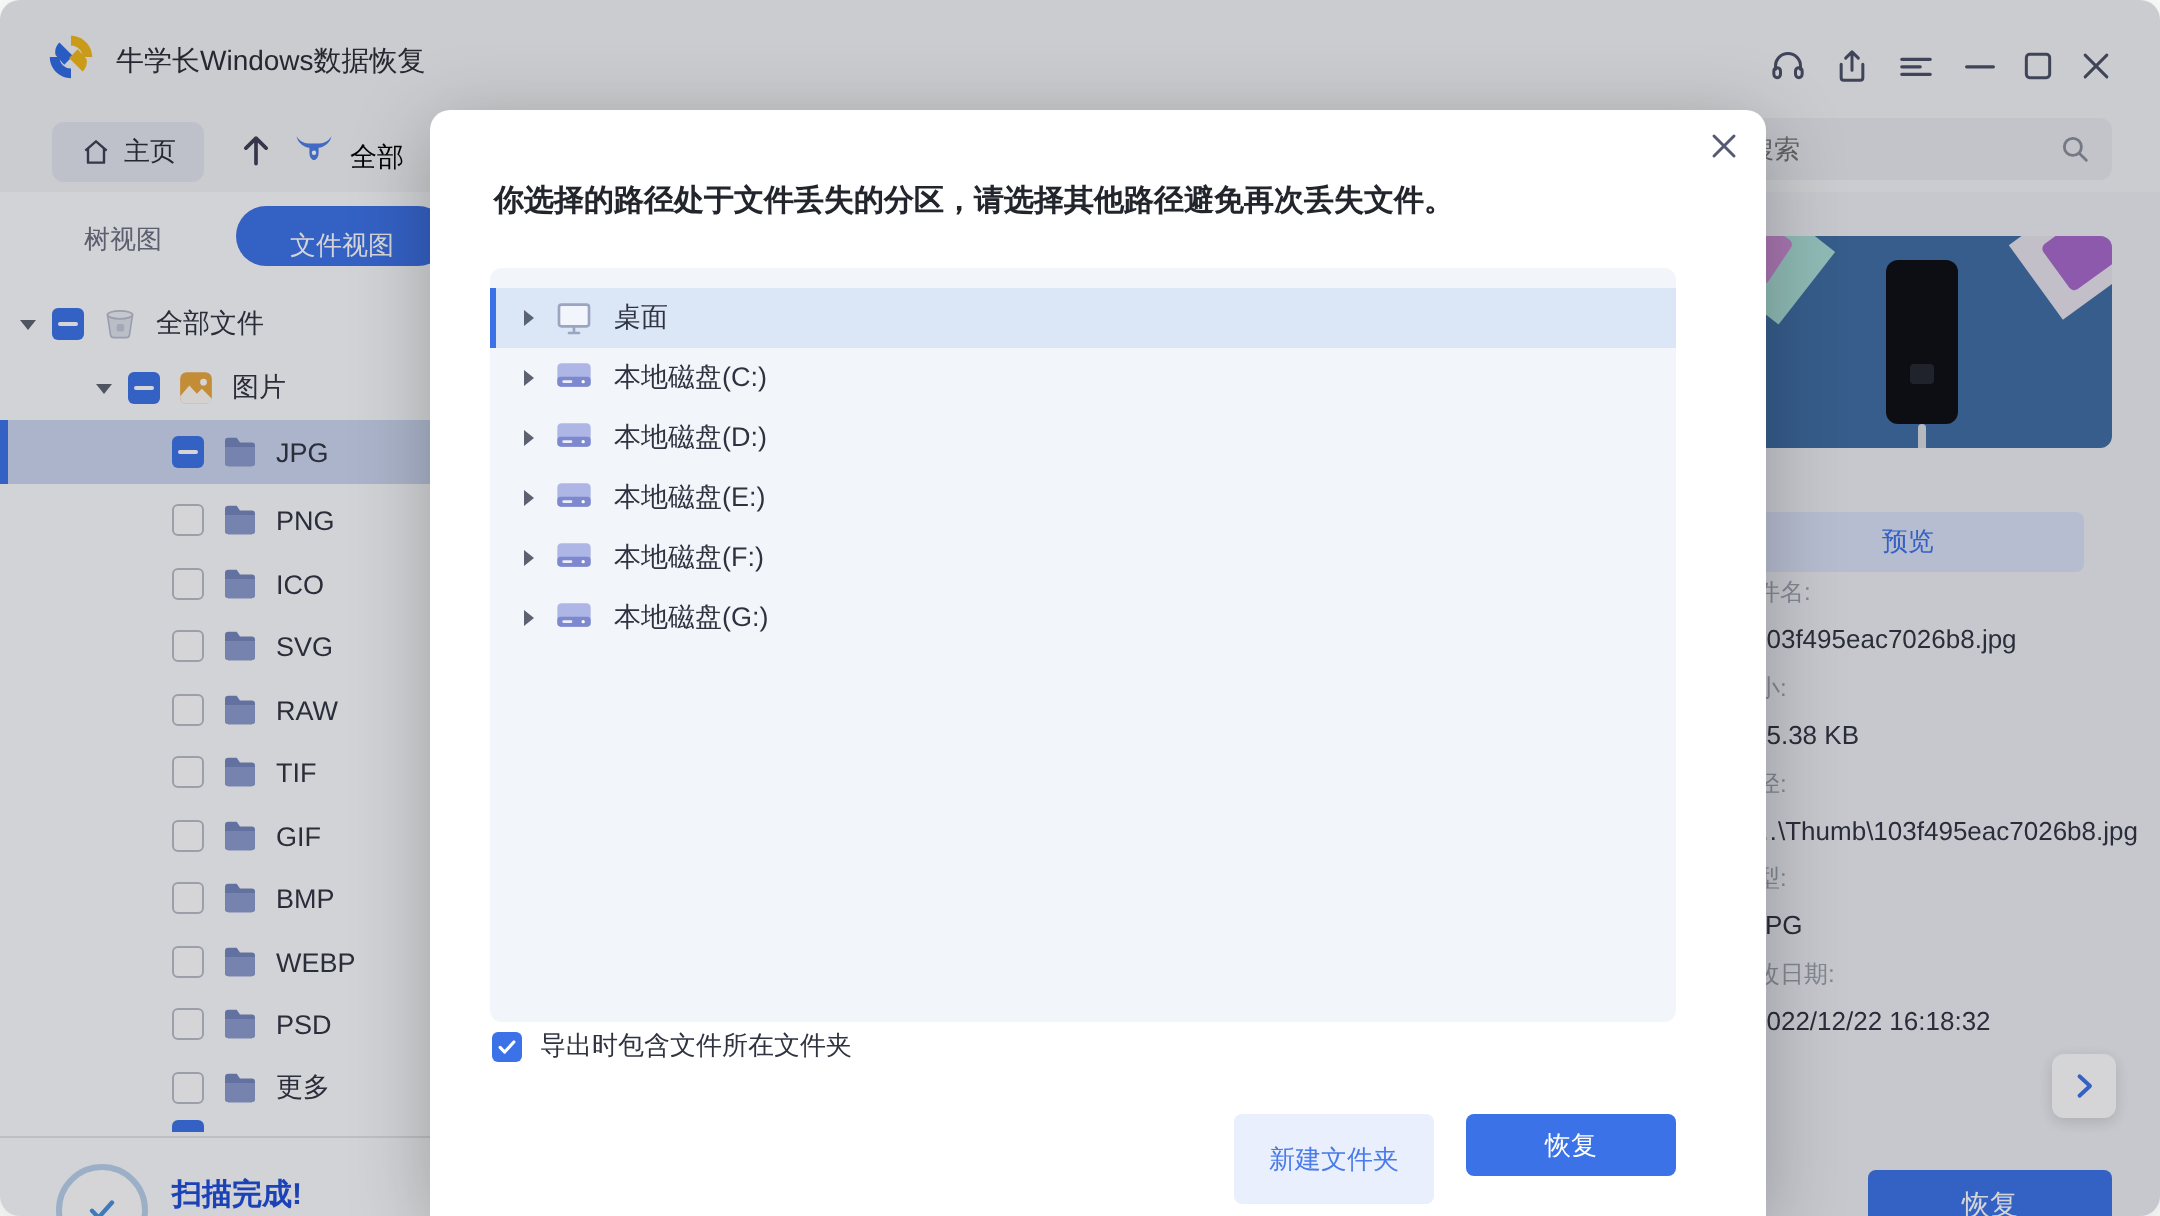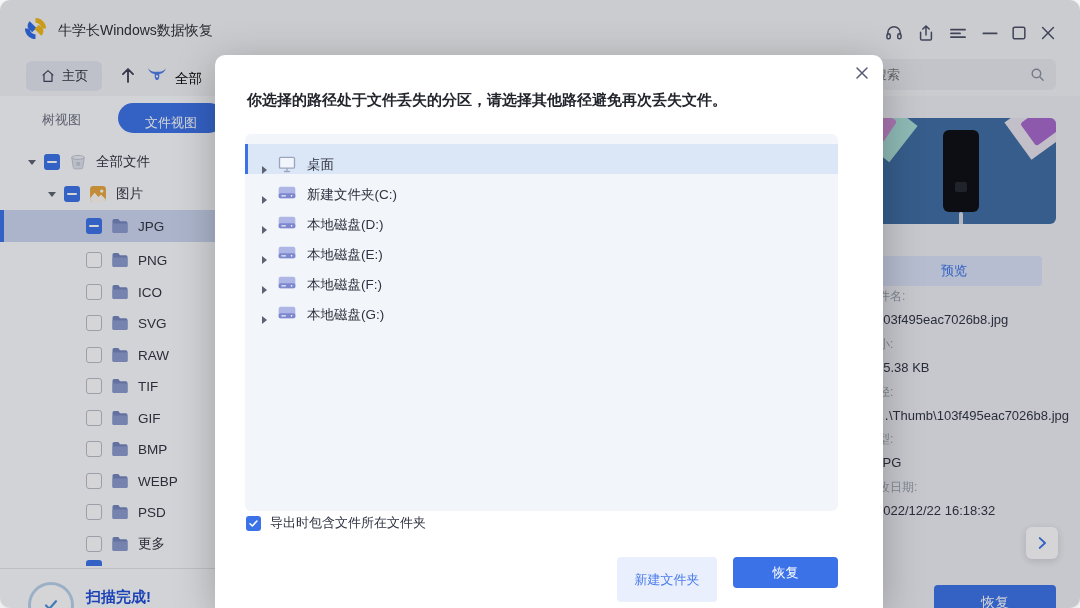--- a/index.html
+++ b/index.html
@@ -14,21 +14,21 @@
   .bull{position:absolute;left:146px;top:64px;width:22px;height:22px;}
   .filter-label{position:absolute;left:175px;top:70px;font-size:13.5px;color:#000000;cursor:pointer;}
   .search{position:absolute;left:860px;top:59px;width:196px;height:31px;background:#e9ebef;border-radius:6px;}
   .search input{position:absolute;inset:0;background:transparent;border:none;outline:none;padding:0 36px 0 14px;font-size:13px;color:#555;font-family:inherit;}
   .search .mag{position:absolute;right:10px;top:7px;width:17px;height:17px;color:#8a8f9c;}
   
   .sidebar{position:absolute;left:0;top:96px;width:215px;height:512px;background:#fcfdfe;}
   .tab-tree{position:absolute;left:36px;top:110px;font-size:13px;color:#6b7080;background:none;border:none;cursor:pointer;font-family:inherit;}
   .tab-file{position:absolute;left:118px;top:103px;width:106px;height:30px;background:#3b72e8;border:none;border-radius:15px;color:#fff;font-size:13px;display:flex;align-items:flex-end;justify-content:center;cursor:pointer;font-family:inherit;}
   .trow{position:absolute;left:0;width:215px;height:32px;display:flex;align-items:center;gap:8px;font-size:13.5px;color:#2f3340;box-sizing:border-box;cursor:pointer;}
-  .trow.lv0{padding-left:28px}.trow.lv1{padding-left:48px}.trow.lv2{padding-left:86px}
+  .trow.lv0{padding-left:10px}.trow.lv1{padding-left:48px}.trow.lv2{padding-left:86px}
   .trow.selected{background:#ccd7f0;box-shadow:inset 4px 0 0 #3b72e8;}
   .caret{width:0;height:0;flex:none;}
   .caret.down{border-left:4.5px solid transparent;border-right:4.5px solid transparent;border-top:5.5px solid #5c6270;}
   .caret.right{border-top:4.5px solid transparent;border-bottom:4.5px solid transparent;border-left:5.5px solid #5c6270;}
   .cb{width:16px;height:16px;border-radius:3px;flex:none;position:relative;box-sizing:border-box;}
   .cb.ind{background:#3b72e8;}
   .cb.ind::after{content:"";position:absolute;left:3px;right:3px;top:6.5px;height:2.5px;background:#fff;border-radius:1px;}
   .cb.off{background:#fff;border:1.5px solid #b8bdc7;}
   .ticon{width:20px;height:20px;flex:none;}
   .partial-cb{position:absolute;left:86px;top:560px;width:16px;height:6px;border-radius:3px 3px 0 0;background:#3b72e8;}
@@ -51,21 +51,21 @@
   .field .fv{font-size:13px;color:#2f3340;margin-top:7px;margin-left:10px;white-space:nowrap;}
   .chev-btn{position:absolute;left:1026px;top:527px;width:32px;height:32px;background:#fff;border:none;border-radius:6px;box-shadow:0 2px 8px rgba(0,0,0,.14);cursor:pointer;display:flex;align-items:center;justify-content:center;color:#3b72e8;padding:0;}
   .rp-recover{position:absolute;left:934px;top:585px;width:122px;height:36px;background:#3b72e8;color:#fff;border:none;border-radius:4px;font-size:14px;cursor:pointer;font-family:inherit;}
   
   .backdrop{position:absolute;inset:0;background:rgba(20,24,34,.18);z-index:5;}
   .modal{position:absolute;left:215px;top:55px;width:668px;height:553px;background:#fff;border-radius:10px 10px 0 0;box-shadow:0 8px 40px rgba(0,0,0,.25);z-index:10;}
   .m-close{position:absolute;right:10px;top:8px;width:22px;height:22px;background:none;border:none;color:#565a75;cursor:pointer;padding:0;}
   .m-title{position:absolute;left:32px;top:36px;font-size:15px;font-weight:700;color:#22252c;}
   .m-list{position:absolute;left:30px;top:79px;width:593px;height:377px;background:#f2f5f9;border-radius:6px;overflow:hidden;}
   .m-list .pad{height:10px;}
-  .mrow{height:30px;display:flex;align-items:flex-end;gap:10px;padding-left:17px;font-size:13.5px;color:#2f3340;cursor:pointer;}
+  .mrow{height:30px;display:flex;align-items:center;gap:10px;padding-left:17px;font-size:13.5px;color:#2f3340;cursor:pointer;}
   .mrow.selected{background:#dbe6f7;box-shadow:inset 3px 0 0 #3b72e8;}
   .m-check{position:absolute;left:31px;top:459px;display:flex;gap:9px;align-items:center;font-size:13px;color:#2f3340;cursor:pointer;}
   .m-check .cbx{width:15px;height:15px;border-radius:3px;background:#3b72e8;display:flex;align-items:center;justify-content:center;flex:none;}
   .m-btn-new{position:absolute;left:402px;top:502px;width:100px;height:45px;background:#e9effc;color:#4a7bea;border:none;border-radius:4px;font-size:13px;cursor:pointer;font-family:inherit;}
   .m-btn-rec{position:absolute;left:518px;top:502px;width:105px;height:31px;background:#3b72e8;color:#fff;border:none;border-radius:4px;font-size:13px;cursor:pointer;font-family:inherit;}
 </style>
 </head>
 <body>
 
 <div class="app">
@@ -341,21 +341,21 @@
       <div class="mrow">
         <span class="caret right"></span>
         <span class="ticon">
           <svg viewBox="0 0 24 20" width="20" height="17">
               <rect x="2" y="3" width="20" height="14" rx="2.5" fill="#aeb6e6"></rect>
               <rect x="2" y="11" width="20" height="6" rx="2" fill="#7d88cf"></rect>
               <circle cx="17.5" cy="14" r="1" fill="#fff"></circle>
               <rect x="5" y="13.2" width="6" height="1.6" rx=".8" fill="#fff" opacity=".85"></rect>
             </svg>
         </span>
-        <span>新建文件夹(C:)</span>
+        <span>本地磁盘(C:)</span>
       </div>
       <div class="mrow">
         <span class="caret right"></span>
         <span class="ticon">
           <svg viewBox="0 0 24 20" width="20" height="17">
               <rect x="2" y="3" width="20" height="14" rx="2.5" fill="#aeb6e6"></rect>
               <rect x="2" y="11" width="20" height="6" rx="2" fill="#7d88cf"></rect>
               <circle cx="17.5" cy="14" r="1" fill="#fff"></circle>
               <rect x="5" y="13.2" width="6" height="1.6" rx=".8" fill="#fff" opacity=".85"></rect>
             </svg>

